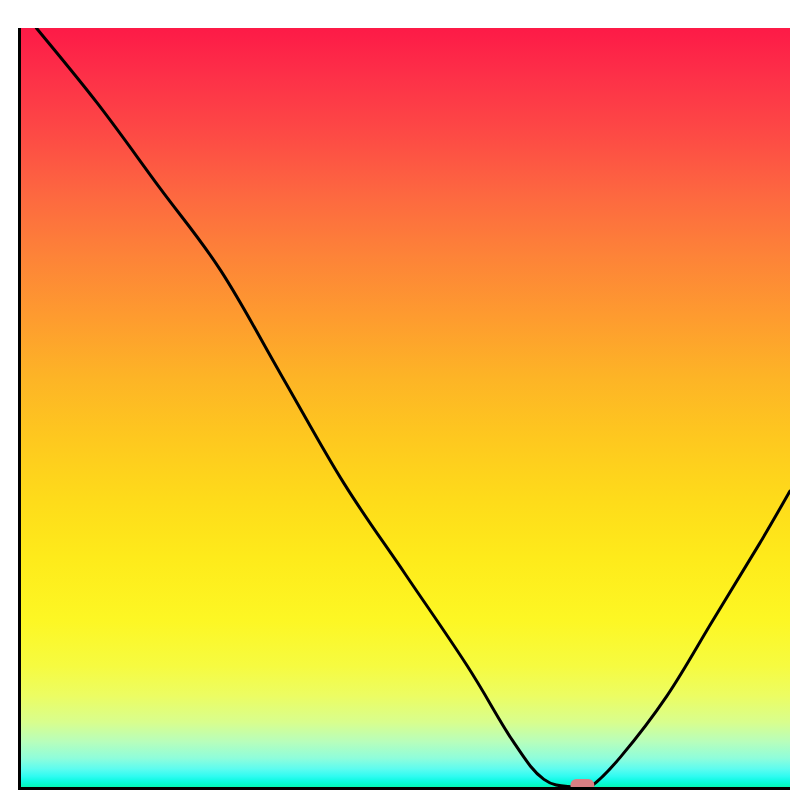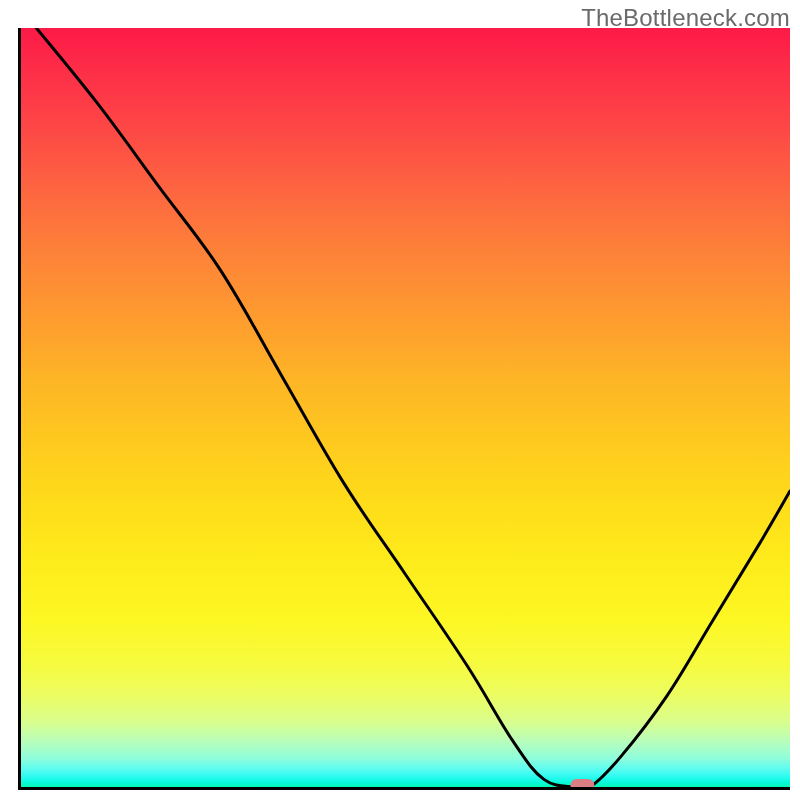--- a/index.html
+++ b/index.html
@@ -74,21 +74,20 @@
   }
   .marker {
     fill: #d97f84;
     stroke: none;
   }
 </style>
 </head>
 <body>
 
 <div class="chart-container">
-  <div class="watermark">TheBottleneck.com</div>
   <div class="plot-area">
     <div class="gradient-bg"></div>
     <svg class="curve-svg" viewBox="0 0 772 762" preserveAspectRatio="none">
       <path id="curve-path" class="curve-path" d="M 15.44 0 C 26.556800000000003 13.715999999999987, 54.9664 47.396399999999936, 77.2 76.19999999999993 C 99.43360000000001 105.00359999999992, 116.72640000000001 129.8448, 138.96 160.01999999999998 C 161.1936 190.19519999999997, 178.4864 209.54999999999993, 200.72 243.83999999999992 C 222.9536 278.12999999999994, 240.24640000000002 312.11519999999996, 262.48 350.52 C 284.71360000000004 388.9248, 302.0064 421.53839999999997, 324.24 457.2 C 346.47360000000003 492.8616, 363.7664 515.7216, 386 548.64 C 408.2336 581.5584, 428.30559999999997 609.9048, 447.76 640.08 C 467.2144 670.2552000000001, 480.18399999999997 695.706, 494.08 716.28 C 507.976 736.8539999999999, 513.8432 746.1504, 524.96 754.38 C 536.0768 762.6096, 547.5024000000001 760.6284, 555.84 762 C 564.1776 763.3716, 562.9424 767.4864, 571.28 762 C 579.6175999999999 756.5136, 588.264 747.9792, 602.16 731.52 C 616.0559999999999 715.0608, 631.8048 695.2488, 648.48 670.56 C 665.1552 645.8711999999999, 678.1248 621.792, 694.8000000000001 594.36 C 711.4752000000001 566.928, 727.224 541.4771999999999, 741.12 518.16 C 755.016 494.84279999999995, 766.4416 474.4212, 772 464.82"></path>
       <rect id="marker" class="marker" x="551.56" y="754" width="24" height="12" rx="6" ry="6"></rect>
     </svg>
   </div>
 </div>
 
 </body></html>

